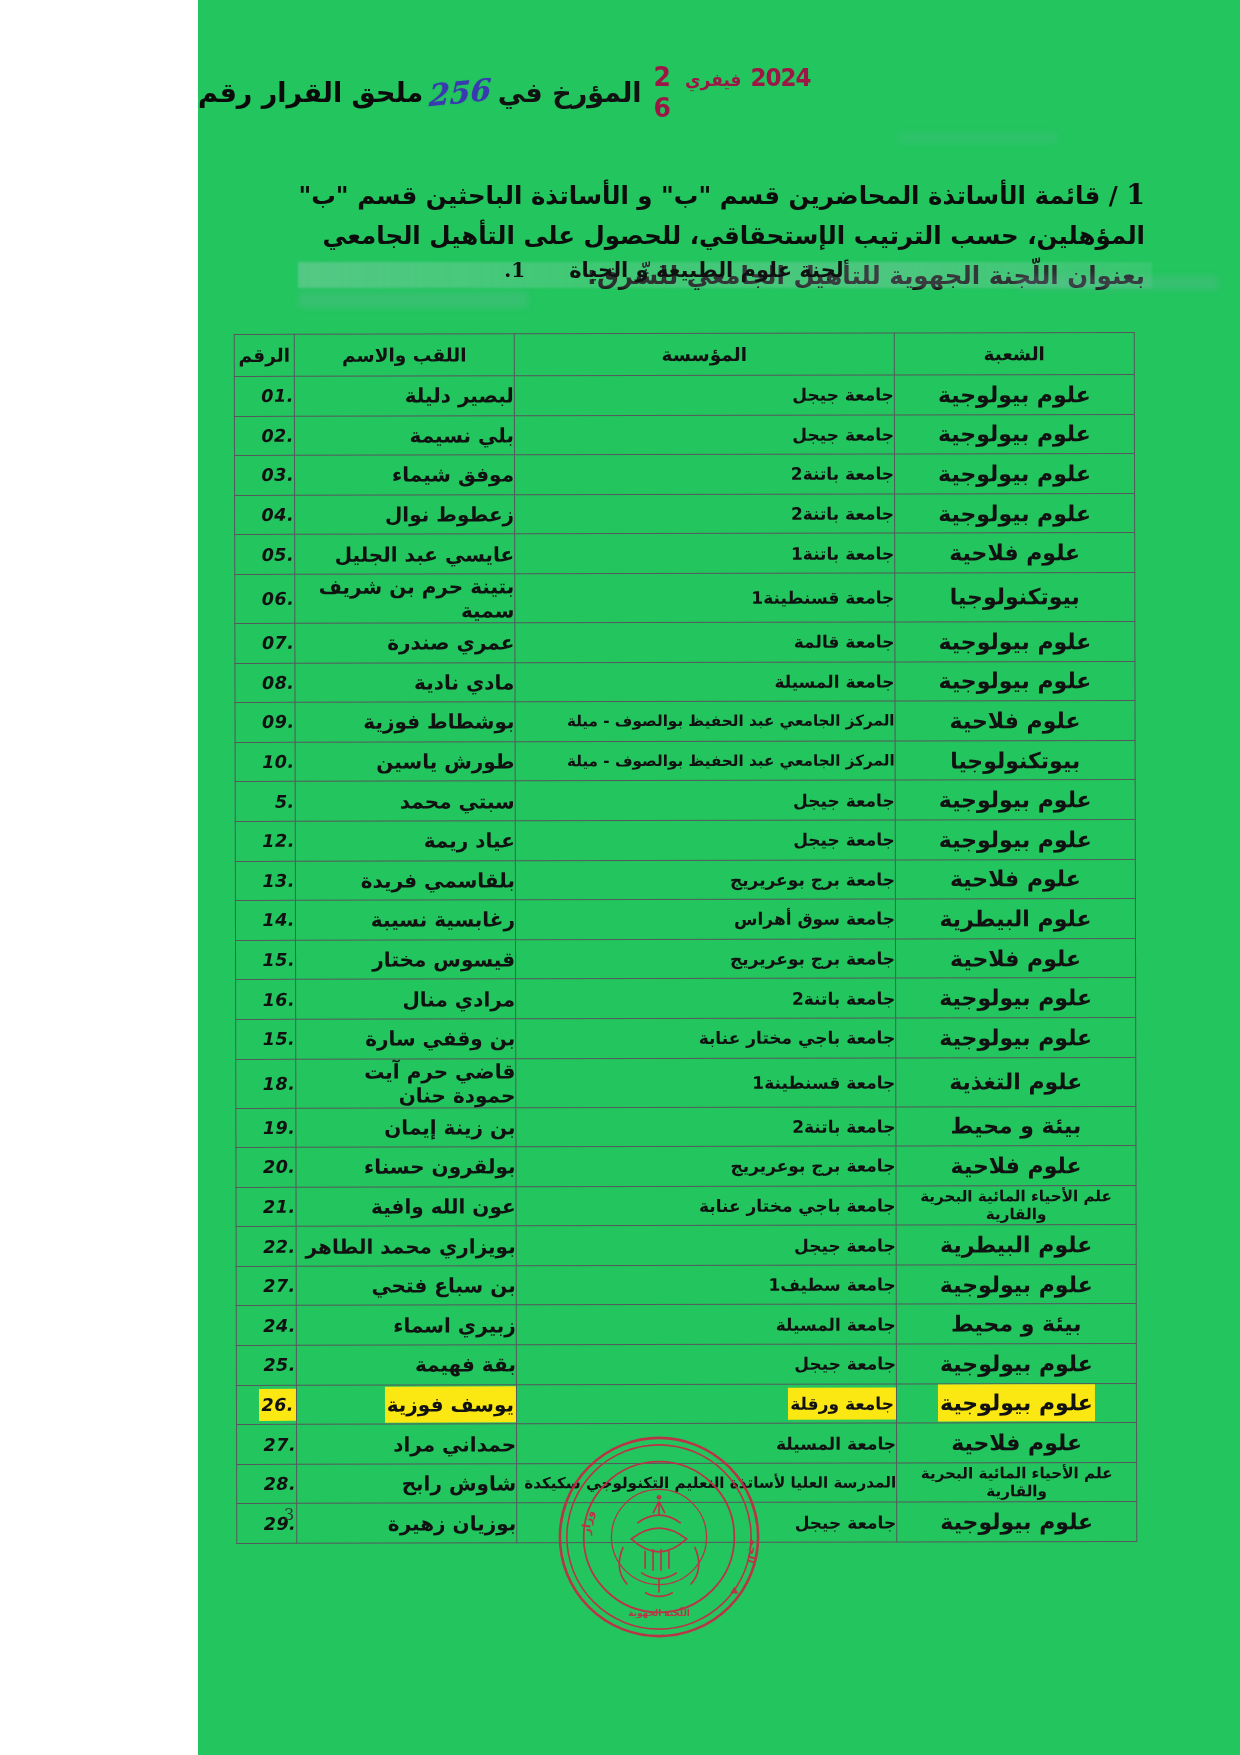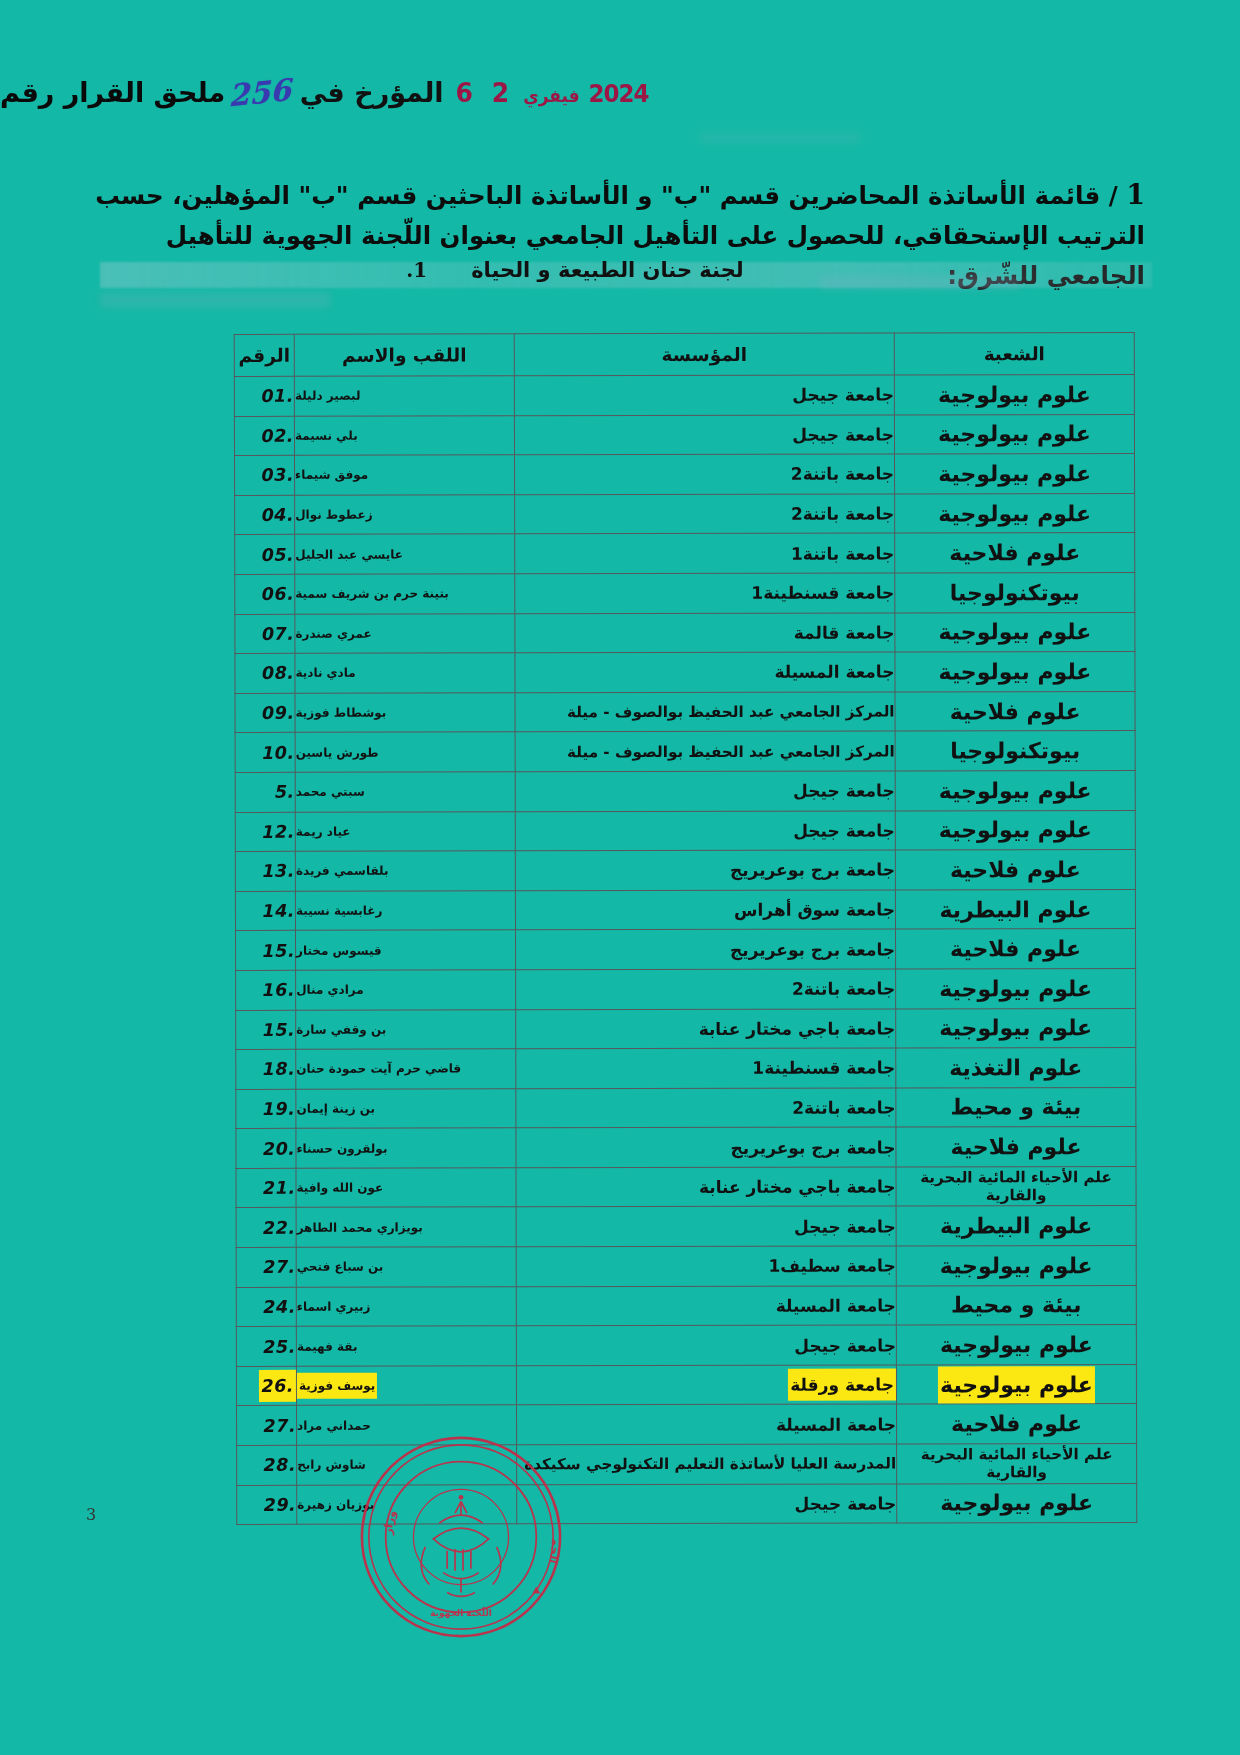--- a/index.html
+++ b/index.html
@@ -12,23 +12,23 @@
     width: 1240px;
     height: 1755px;
     position: relative;
     font-family: "DejaVu Sans", "Liberation Sans", sans-serif;
     color: #111111;
     overflow: hidden;
   }
 
   .page {
     position: relative;
-    width: 1240px;
+    width: 1042px;
     height: 1755px;
-    background: #14b8a6;
+    background: #22c55e;
   }
 
   
   .header-line {
     position: absolute;
     top: 68px;
     right: 0;
     left: 0;
     height: 48px;
     display: flex;
@@ -160,22 +160,22 @@
   col.c-branch{ width: 240px; }
 
   td.num {
     text-align: right;
     font-size: 17.5px;
     direction: ltr;
     letter-spacing: 0.5px;
     font-style: italic;
   }
   td.name {
-    text-align: left;
-    font-size: 12px;
+    text-align: right;
+    font-size: 20px;
     padding: 0 4px;
   }
   td.inst {
     text-align: right;
     padding-right: 9px;
     font-size: 17px;
     white-space: nowrap;
     overflow: visible;
   }
   td.branch {
@@ -244,21 +244,21 @@
   </div>
 
   <p class="intro">
     <span class="lead-num">1</span>
     <span>/ قائمة الأساتذة المحاضرين قسم "ب" و الأساتذة الباحثين قسم "ب" المؤهلين، حسب الترتيب الإستحقاقي، للحصول على التأهيل الجامعي بعنوان اللّجنة الجهوية للتأهيل الجامعي للشّرق:</span>
   </p>
 
   <div class="scan-band"></div>
   <div class="section-row">
     <span class="sec-idx">1.</span>
-    <span>لجنة حنان الطبيعة و الحياة</span>
+    <span>لجنة علوم الطبيعة و الحياة</span>
   </div>
 
   <div class="tbl-wrap">
     <table class="listing">
       <colgroup>
         <col class="c-branch">
           <col class="c-inst">
           <col class="c-name">
           <col class="c-num">
       </colgroup>

